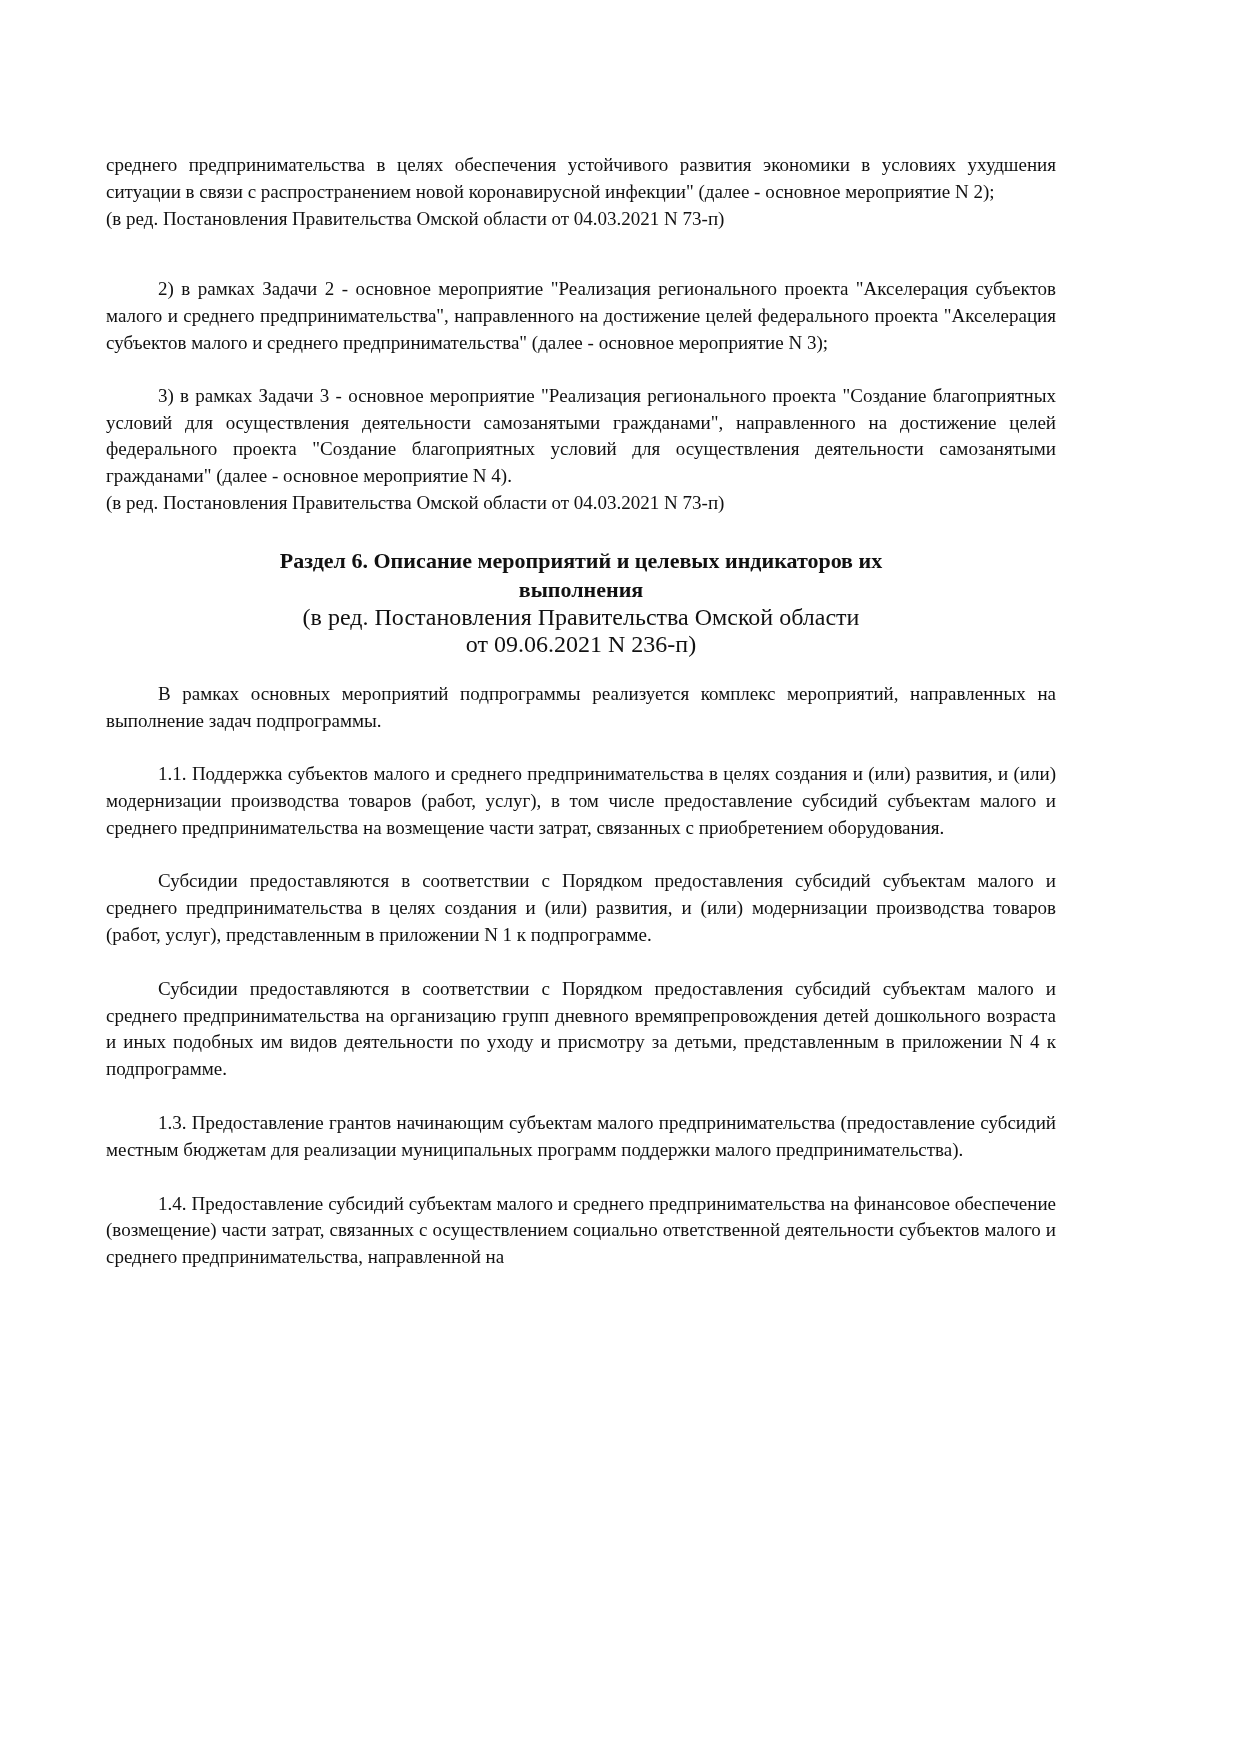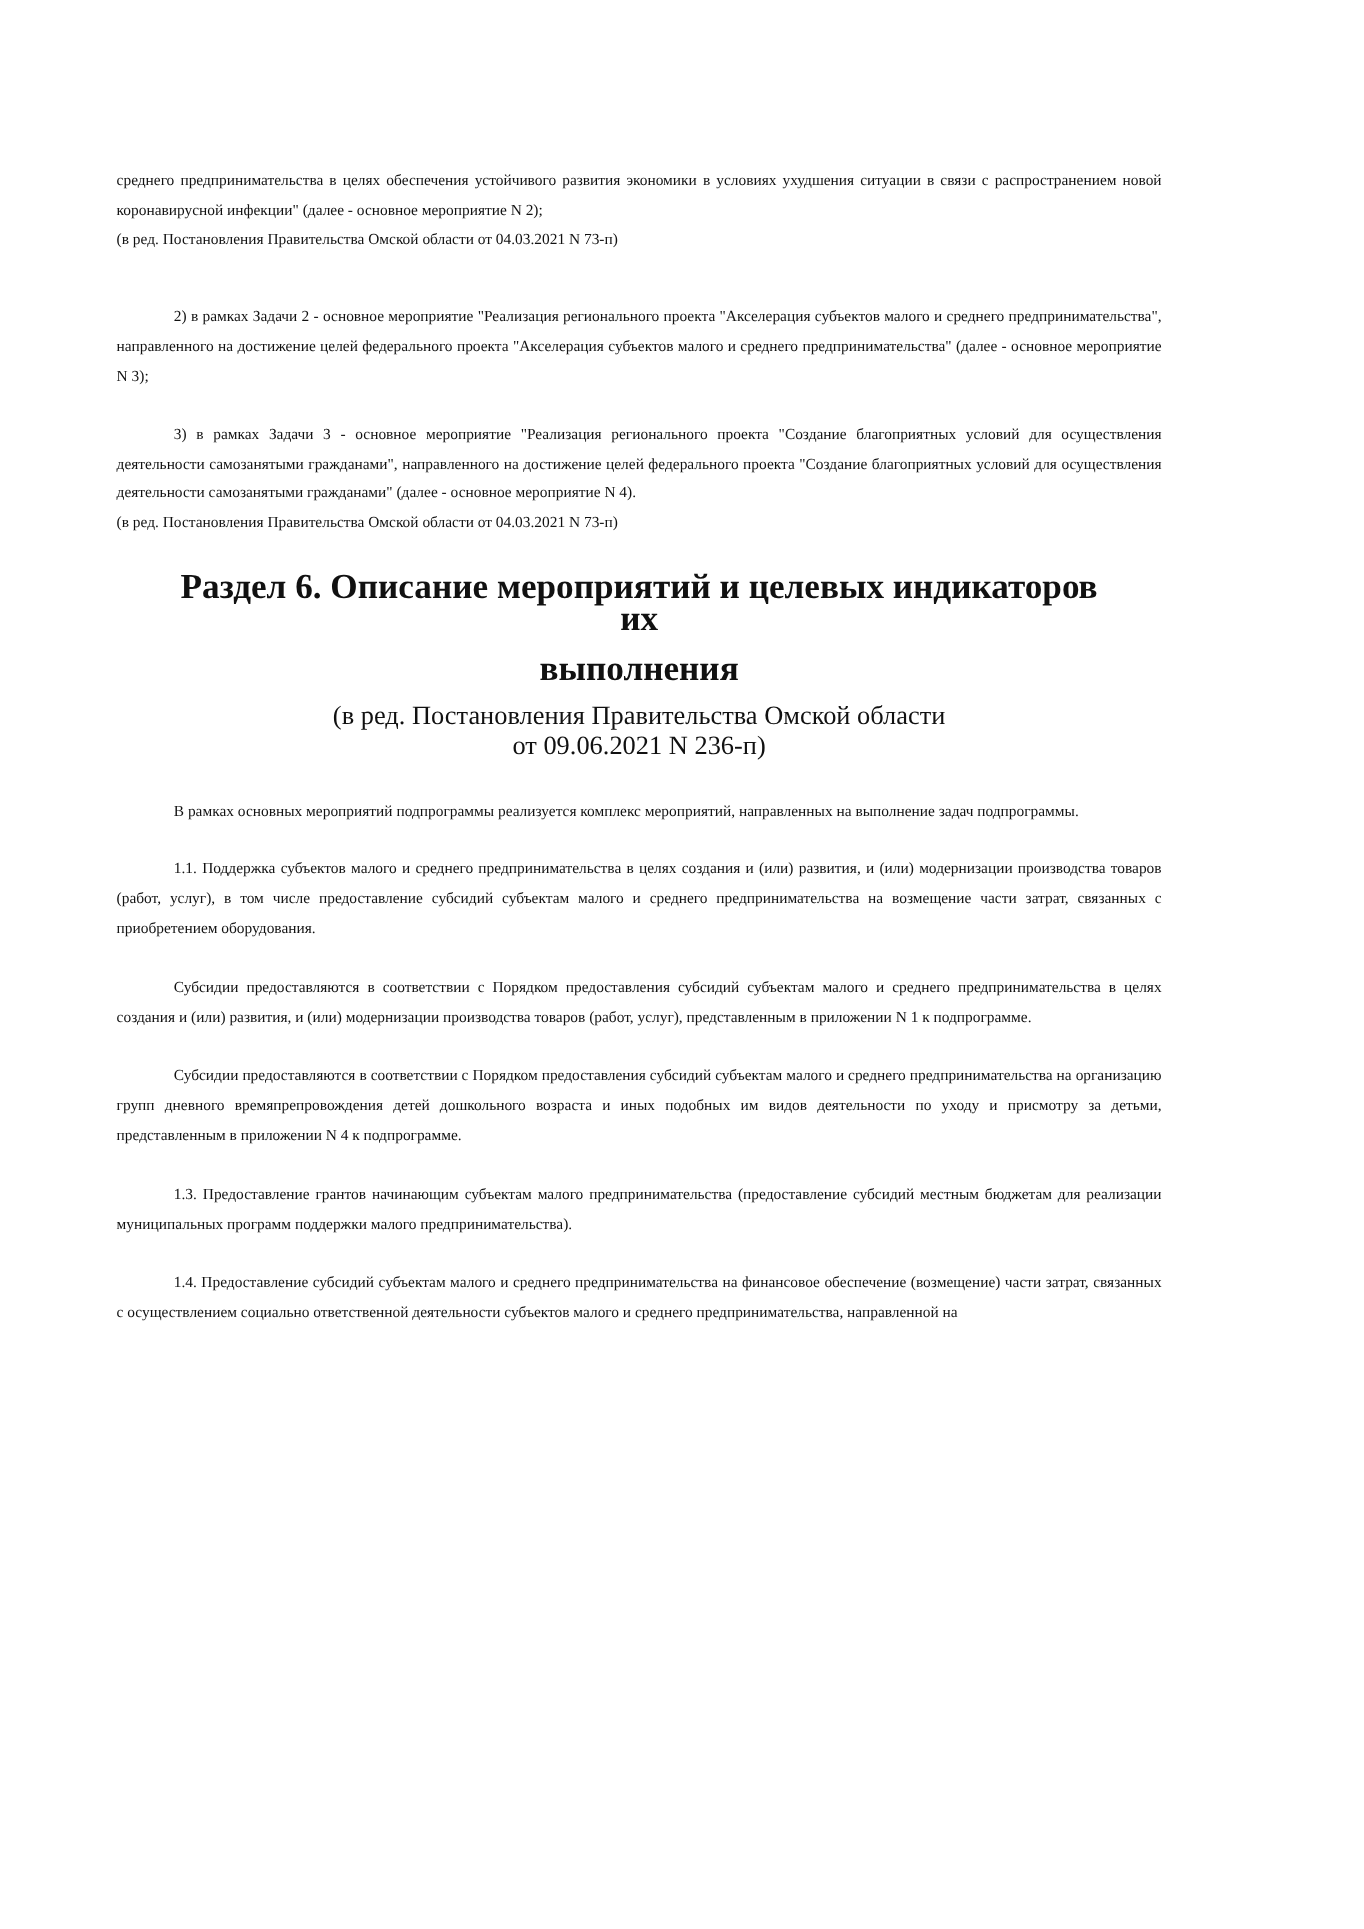--- a/index.html
+++ b/index.html
@@ -15,34 +15,34 @@
       font-family: "Liberation Serif", "DejaVu Serif", serif;
       color: #111111;
     }
     .page {
       position: absolute;
       left: 106px;
       top: 152px;
       width: 950px;
     }
     .p {
-      font-size: 14px;
+      font-size: 19px;
       line-height: 26.8px;
       text-align: justify;
       margin: 0;
       font-family: Liberation Serif, serif;
     }
     .indent { text-indent: 52px; }
     .gap { margin-top: 26px; }
     .heading {
       font-weight: bold;
-      font-size: 32px;
+      font-size: 22px;
       line-height: 29px;
       text-align: center;
-      margin: 16px;
+      margin: 0;
       padding: 0 40px;
     }
     .center {
       text-align: center;
       font-size: 24px;
       line-height: 26.8px;
       margin: 0;
     }
   </style>
 </head>
@@ -58,21 +58,21 @@
   <p class="p indent gap" style="margin-top:26px">3) в рамках Задачи 3 - основное мероприятие "Реализация регионального проекта "Создание благоприятных условий для осуществления деятельности самозанятыми гражданами", направленного на достижение целей федерального проекта "Создание благоприятных условий для осуществления деятельности самозанятыми гражданами" (далее - основное мероприятие N 4).</p>
   <p class="p">(в ред. Постановления Правительства Омской области от 04.03.2021 N 73-п)</p>
 
   <div style="margin-top:29px">
     <p class="heading">Раздел 6. Описание мероприятий и целевых индикаторов их</p>
     <p class="heading">выполнения</p>
     <p class="center">(в ред. Постановления Правительства Омской области</p>
     <p class="center">от 09.06.2021 N 236-п)</p>
   </div>
 
-  <p class="p indent" style="margin-top:34px">В рамках основных мероприятий подпрограммы реализуется комплекс мероприятий, направленных на выполнение задач подпрограммы.</p>
+  <p class="p indent" style="margin-top:24px">В рамках основных мероприятий подпрограммы реализуется комплекс мероприятий, направленных на выполнение задач подпрограммы.</p>
 
 
   <p class="p indent" style="margin-top:26px">1.1. Поддержка субъектов малого и среднего предпринимательства в целях создания и (или) развития, и (или) модернизации производства товаров (работ, услуг), в том числе предоставление субсидий субъектам малого и среднего предпринимательства на возмещение части затрат, связанных с приобретением оборудования.</p>
 
   <p class="p indent" style="margin-top:27px">Субсидии предоставляются в соответствии с Порядком предоставления субсидий субъектам малого и среднего предпринимательства в целях создания и (или) развития, и (или) модернизации производства товаров (работ, услуг), представленным в приложении N 1 к подпрограмме.</p>
 
 
   <p class="p indent" style="margin-top:27px">Субсидии предоставляются в соответствии с Порядком предоставления субсидий субъектам малого и среднего предпринимательства на организацию групп дневного времяпрепровождения детей дошкольного возраста и иных подобных им видов деятельности по уходу и присмотру за детьми, представленным в приложении N 4 к подпрограмме.</p>
 
   <p class="p indent" style="margin-top:27px">1.3. Предоставление грантов начинающим субъектам малого предпринимательства (предоставление субсидий местным бюджетам для реализации муниципальных программ поддержки малого предпринимательства).</p>

